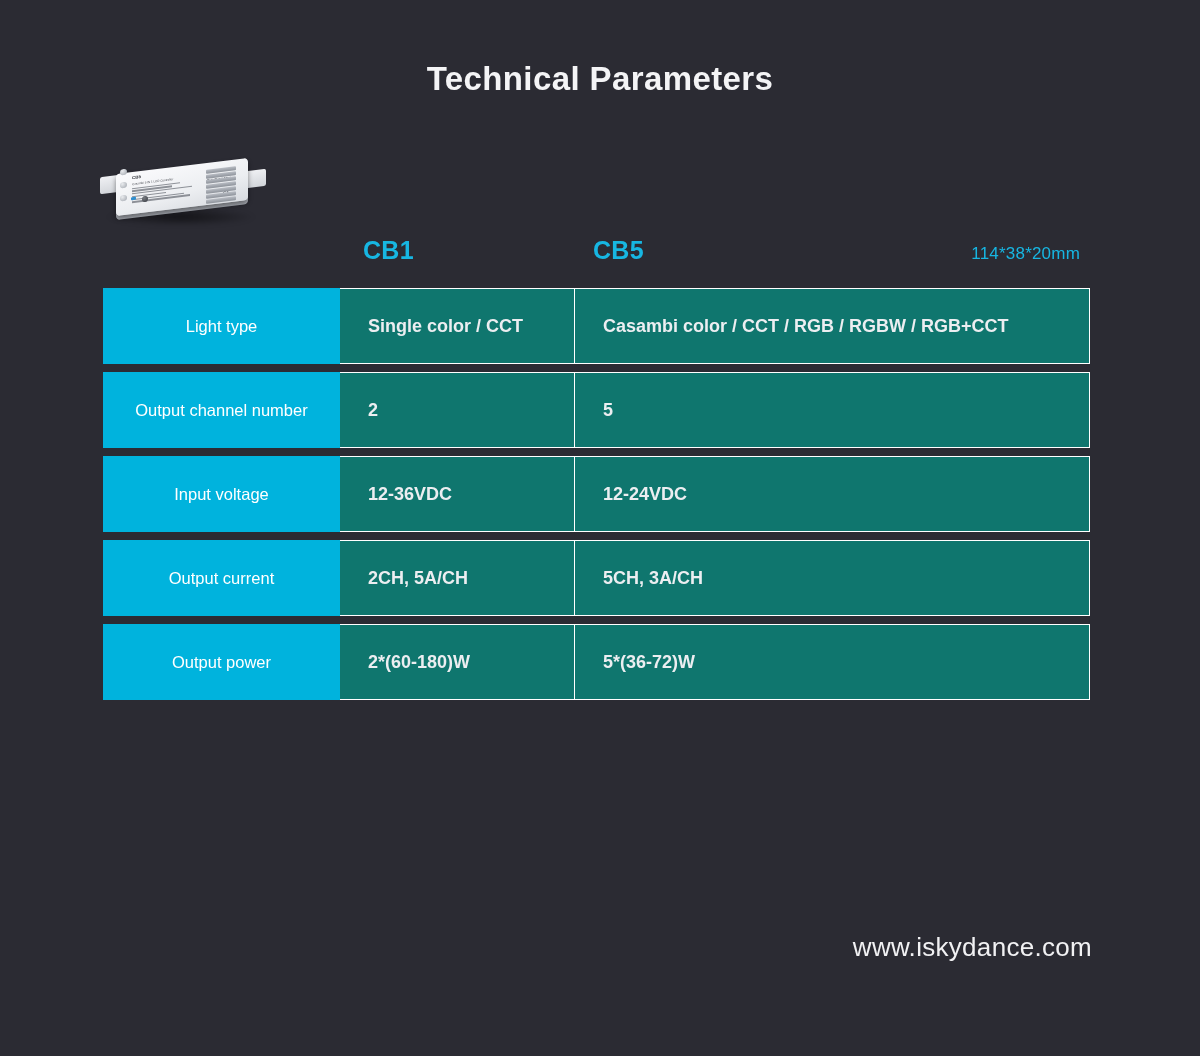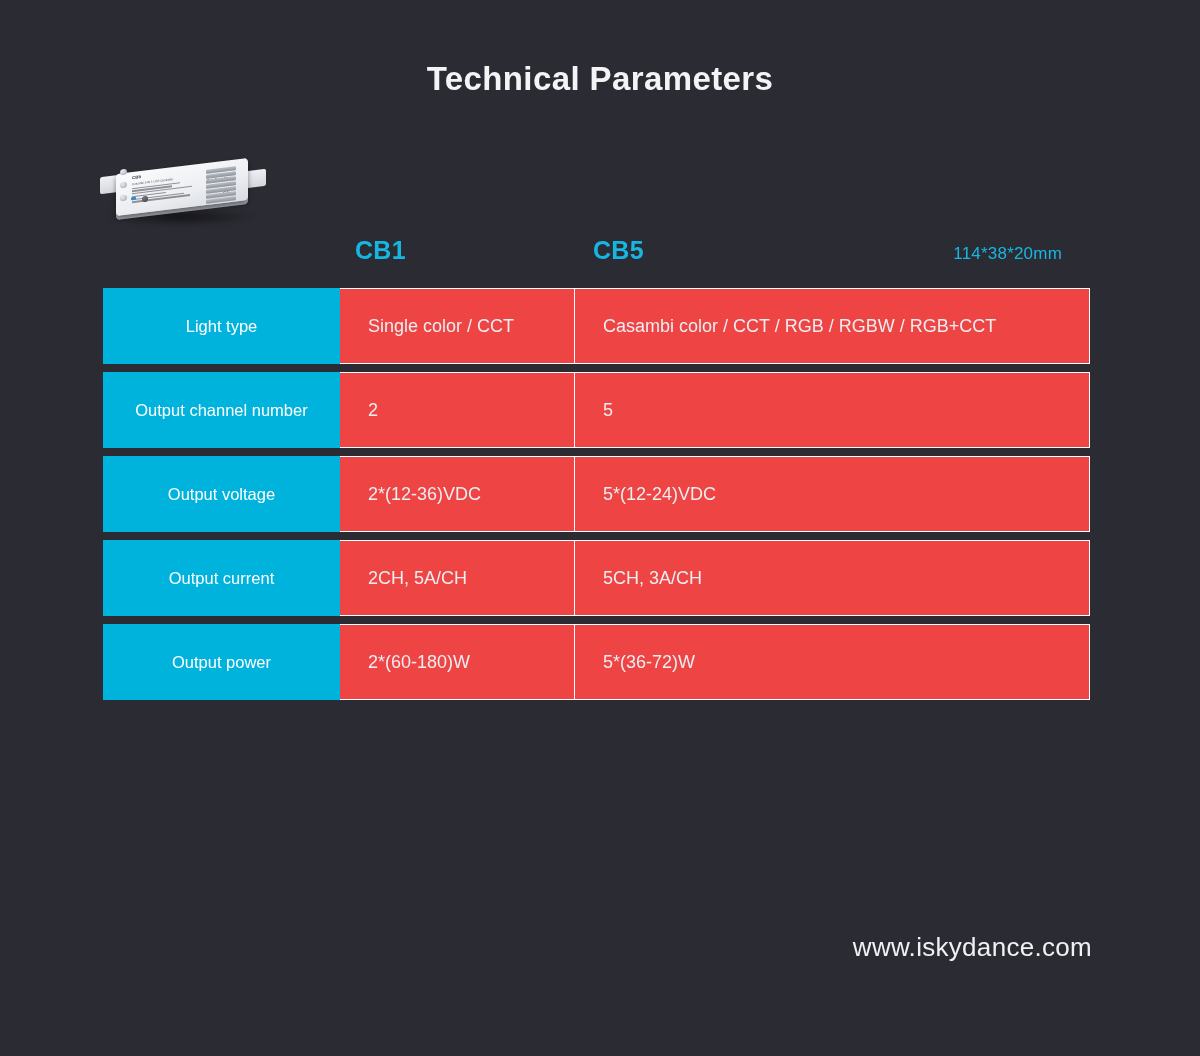--- a/index.html
+++ b/index.html
@@ -82,52 +82,53 @@
     position:absolute; left:33px; top:45px; width:5px; height:3px; border-radius:1px;
     background:#2f8fd0; transform:skewY(-7deg);
   }
 
   
   .colhead { position:absolute; left:103px; top:236px; width:987px; height:46px; }
   .colhead .ch {
     position:absolute; top:0;
     font-size:25px; font-weight:bold; color:#17b6e2; letter-spacing:.3px;
   }
-  .ch-cb1 { left:252px; }
+  .ch-cb1 { left:260px; }
   .ch-cb5 { left:490px; }
   .ch-dim {
-    position:absolute; right:28px; top:8px;
+    position:absolute; right:10px; top:8px;
     font-size:17px; color:#17b6e2; letter-spacing:.2px;
   }
 
   
   .table { position:absolute; left:103px; top:288px; width:987px; }
   .row { display:flex; height:76px; margin-bottom:8px; }
   .row:last-child { margin-bottom:4px; }
 
   .cell-label {
     flex:0 0 237px;
     background:#00b3dd;
     color:#ffffff;
     display:flex; align-items:center; justify-content:center;
     font-size:16.5px; line-height:1.35;
     text-align:left;
     padding:8px 14px;
   }
   .cell-label span { display:inline-block; }
 
   .cell-val {
-    background:#ef4444;
+    background:#0f766e;
     color:#eceef1;
     display:flex; align-items:center;
     font-size:18px;
     padding-left:28px;
     border-top:1px solid #ffffff;
     border-bottom:1px solid #ffffff;
     border-right:1px solid #ffffff;
+    font-weight:bold;
   }
   .cell-cb1 { flex:0 0 235px; }
   .cell-cb5 { flex:1 1 auto; }
 
   
   .footer {
     position:absolute; right:108px; top:932px;
     font-size:26px; color:#f1f1f3; letter-spacing:.3px;
   }
 </style>
@@ -193,29 +194,29 @@
     </div>
 
     <div class="row">
       <div class="cell-label">
           <span>Output channel number</span>
         </div>
       <div class="cell-val cell-cb1">2</div>
       <div class="cell-val cell-cb5">5</div>
     </div>
 
-
-
-    <div class="row">
-      <div class="cell-label">
-          <span>Output voltage</span>
-        </div>
-      <div class="cell-val cell-cb1">2*(12-36)VDC</div>
-      <div class="cell-val cell-cb5">5*(12-24)VDC</div>
-    </div>
+    <div class="row">
+      <div class="cell-label">
+          <span>Input voltage</span>
+        </div>
+      <div class="cell-val cell-cb1">12-36VDC</div>
+      <div class="cell-val cell-cb5">12-24VDC</div>
+    </div>
+
+
 
     <div class="row">
       <div class="cell-label">
           <span>Output current</span>
         </div>
       <div class="cell-val cell-cb1">2CH, 5A/CH</div>
       <div class="cell-val cell-cb5">5CH, 3A/CH</div>
     </div>
 
     <div class="row">

